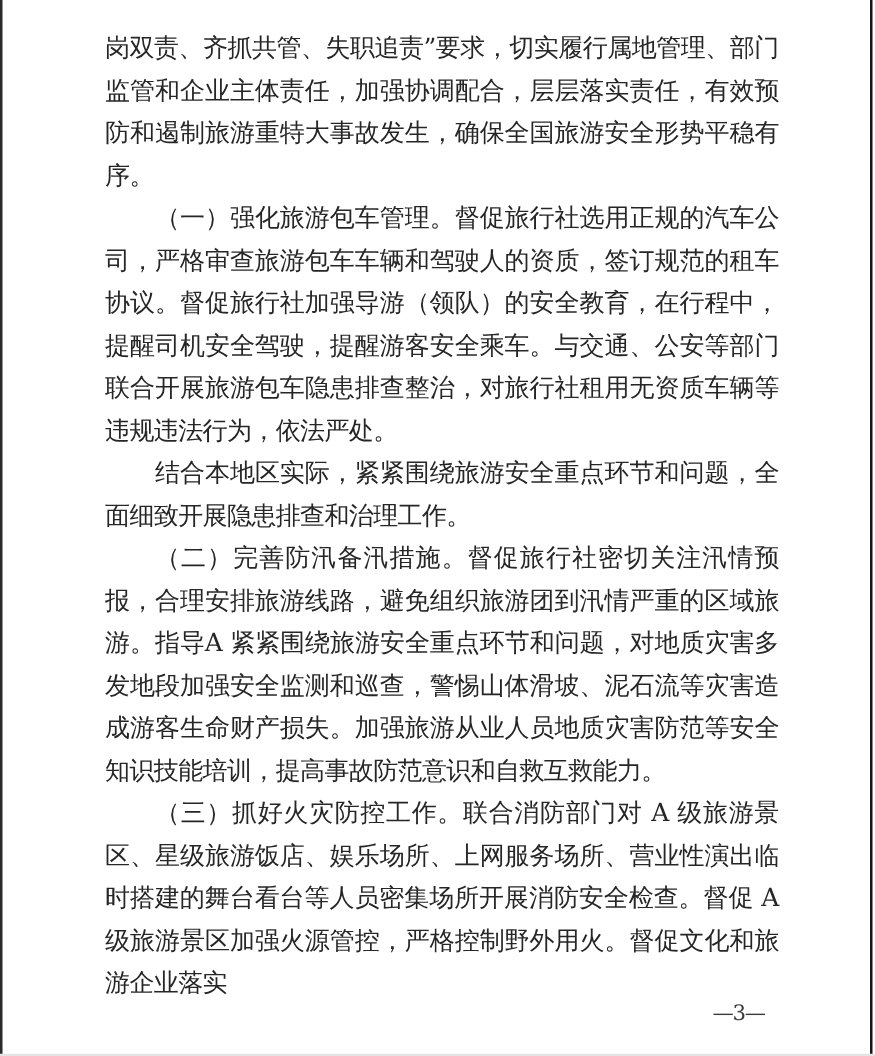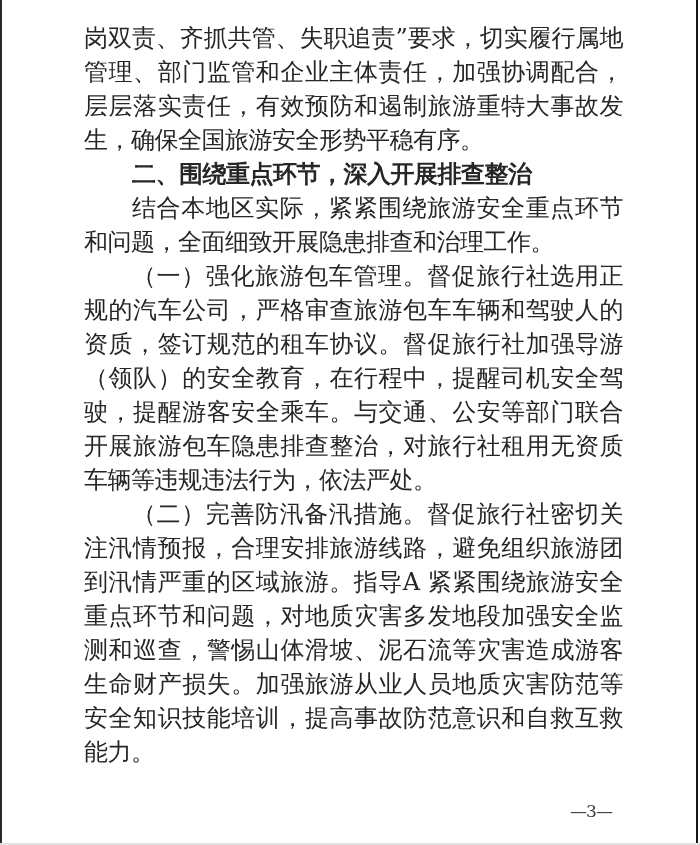--- a/index.html
+++ b/index.html
@@ -37,21 +37,21 @@
     left: 0; bottom: 0;
     width: 100%; height: 2px;
     background: #e3e3e3;
   }
   .text-block {
     position: absolute;
     left: 84px;
     top: 21px;
     width: 539px;
     color: #262626;
-    font-size: 24px;
+    font-size: 20px;
     line-height: 34px;
     letter-spacing: -0.5px;
     text-align: justify;
   }
   .text-block p {
     margin: 0;
     padding: 0;
   }
   p.indent {
     text-indent: 2em;
@@ -74,24 +74,24 @@
     font-family: "DejaVu Serif", "Liberation Serif", serif;
   }
 </style>
 </head>
 <body>
 
 <div class="page">
 
   <div class="text-block">
     <p>岗双责、齐抓共管、失职追责”要求，切实履行属地管理、部门监管和企业主体责任，加强协调配合，层层落实责任，有效预防和遏制旅游重特大事故发生，确保全国旅游安全形势平稳有序。</p>
-    <p class="heading">二、围绕重点环节，深入开展排查整治</p>
+    <p class="indent">（一）强化旅游包车管理。督促旅行社选用正规的汽车公司，严格审查旅游包车车辆和驾驶人的资质，签订规范的租车协议。督促旅行社加强导游（领队）的安全教育，在行程中，提醒司机安全驾驶，提醒游客安全乘车。与交通、公安等部门联合开展旅游包车隐患排查整治，对旅行社租用无资质车辆等违规违法行为，依法严处。</p>
     <p class="indent">结合本地区实际，紧紧围绕旅游安全重点环节和问题，全面细致开展隐患排查和治理工作。</p>
-    <p class="indent">（一）强化旅游包车管理。督促旅行社选用正规的汽车公司，严格审查旅游包车车辆和驾驶人的资质，签订规范的租车协议。督促旅行社加强导游（领队）的安全教育，在行程中，提醒司机安全驾驶，提醒游客安全乘车。与交通、公安等部门联合开展旅游包车隐患排查整治，对旅行社租用无资质车辆等违规违法行为，依法严处。</p>
     <p class="indent">（二）完善防汛备汛措施。督促旅行社密切关注汛情预报，合理安排旅游线路，避免组织旅游团到汛情严重的区域旅游。指导A 紧紧围绕旅游安全重点环节和问题，对地质灾害多发地段加强安全监测和巡查，警惕山体滑坡、泥石流等灾害造成游客生命财产损失。加强旅游从业人员地质灾害防范等安全知识技能培训，提高事故防范意识和自救互救能力。</p>
+    <p class="indent">（三）抓好火灾防控工作。联合消防部门对 A 级旅游景区、星级旅游饭店、娱乐场所、上网服务场所、营业性演出临时搭建的舞台看台等人员密集场所开展消防安全检查。督促 A 级旅游景区加强火源管控，严格控制野外用火。督促文化和旅游企业落实</p>
   </div>
 
   <div class="page-number">—3—</div>
 
   <div class="edge-left"></div>
   <div class="edge-right"></div>
   <div class="edge-bottom"></div>
 
 </div>
 

